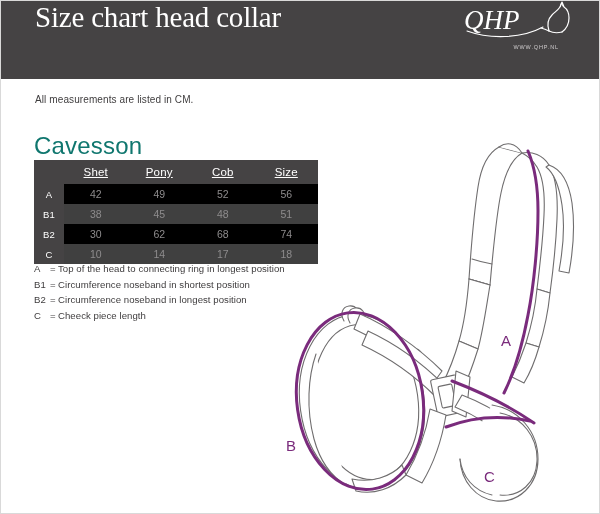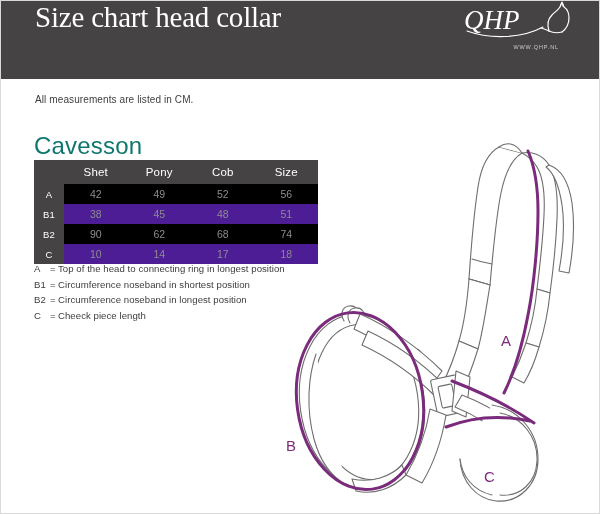--- a/index.html
+++ b/index.html
@@ -97,36 +97,37 @@
     text-align: center;
     height: 20px;
     font-size: 11px;
   }
   .size-table thead th {
     background: #454344;
     color: #ffffff;
     font-size: 11.5px;
     height: 24px;
     letter-spacing: 0.2px;
+    text-decoration: underline;
   }
   .size-table thead th.corner {
     width: 30px;
   }
   .size-table tbody th.rowlabel {
     background: #454344;
     color: #ffffff;
     font-size: 9.5px;
     width: 30px;
     letter-spacing: 0.2px;
   }
   .size-table tbody tr.odd td {
     background: #000000;
   }
   .size-table tbody tr.even td {
-    background: #4c1d95;
+    background: #404040;
   }
   .size-table tbody td {
     color: #8e8c8d;
     font-size: 10.5px;
   }
 
   
   .legend {
     position: absolute;
     left: 33px;
@@ -226,21 +227,21 @@
       </tr>
       <tr class="even">
         <th class="rowlabel">B1</th>
         <td>38</td>
         <td>45</td>
         <td>48</td>
         <td>51</td>
       </tr>
       <tr class="odd">
         <th class="rowlabel">B2</th>
-        <td>90</td>
+        <td>30</td>
         <td>62</td>
         <td>68</td>
         <td>74</td>
       </tr>
       <tr class="even">
         <th class="rowlabel">C</th>
         <td>10</td>
         <td>14</td>
         <td>17</td>
         <td>18</td>

